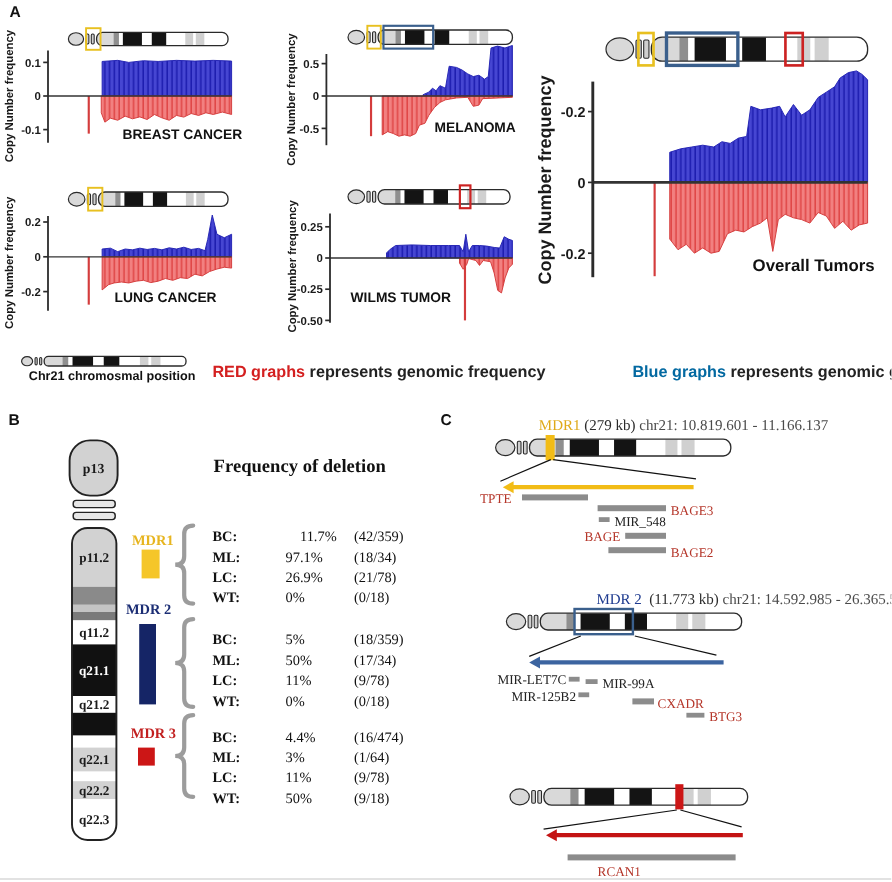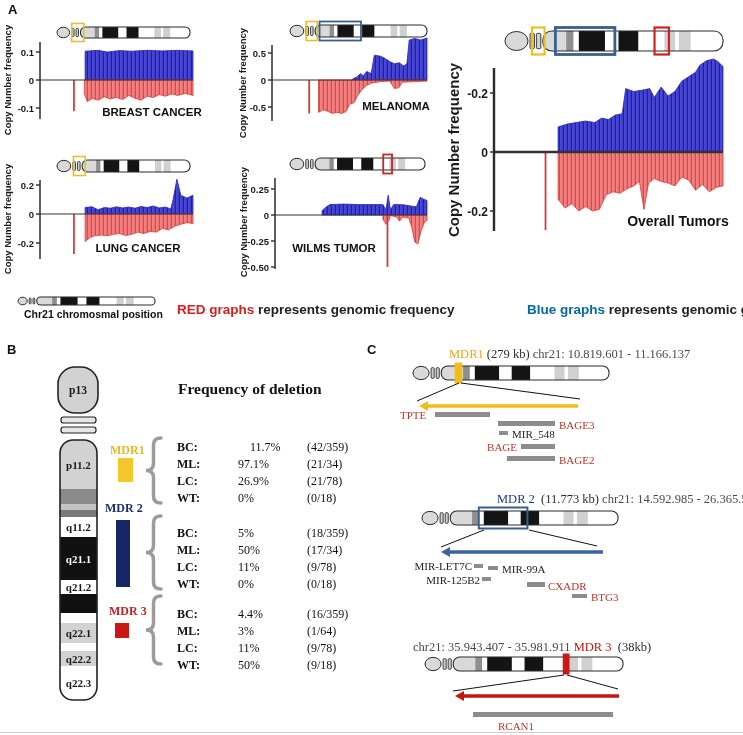--- a/index.html
+++ b/index.html
@@ -8,21 +8,21 @@
   #gfx{position:absolute;left:0;top:0;}
   .pl{position:absolute;font-weight:bold;font-size:13px;color:#111;}
   .c-title{position:absolute;font-family:"Liberation Serif",serif;font-size:12.5px;white-space:pre;}
   .lg{position:absolute;font-size:13.5px;font-weight:600;color:#222;white-space:pre;}
   .lg .strong{font-weight:bold;text-align:right;}
   .cap{position:absolute;font-size:10.5px;font-weight:bold;color:#111;}
   .th{position:absolute;font-family:"Liberation Serif",serif;font-weight:bold;font-size:15.5px;color:#111;}
   .trow{position:absolute;font-family:"Liberation Serif",serif;font-size:12px;color:#111;height:17px;width:180px;}
   .trow .lb{position:absolute;left:0;font-weight:bold;}
   .trow .pc{position:absolute;}
-  .trow .fr{position:absolute;margin-left:12px;}
+  .trow .fr{position:absolute;}
   .botrule{position:absolute;left:0;top:732px;width:743px;height:1px;background:#cfcfcf;}
 </style>
 </head>
 <body>
 
 <div id="stage">
   <svg id="gfx" width="743" height="735" viewBox="0 0 743 735">
       <defs>
         <pattern id="gainPat" width="4" height="4" patternUnits="userSpaceOnUse">
           <rect x="0" y="0" width="4" height="4" fill="#4646d2"></rect>
@@ -421,21 +421,21 @@
 
   <div class="botrule"></div>
 <div class="trow" style="left: 177px; top: 440px;">
       <span class="lb" style="left: 0px;">BC:</span>
       <span class="pc" style="left: 61px; margin-left: 12px;">11.7%</span>
       <span class="fr" style="left: 118px;">(42/359)</span>
     </div>
     <div class="trow" style="left: 177px; top: 457px;">
       <span class="lb" style="left: 0px;">ML:</span>
       <span class="pc" style="left: 61px;">97.1%</span>
-      <span class="fr" style="left: 118px;">(21/34)</span>
+      <span class="fr" style="left: 118px;">(18/34)</span>
     </div>
     <div class="trow" style="left: 177px; top: 474px;">
       <span class="lb" style="left: 0px;">LC:</span>
       <span class="pc" style="left: 61px;">26.9%</span>
       <span class="fr" style="left: 118px;">(21/78)</span>
     </div>
     <div class="trow" style="left: 177px; top: 491px;">
       <span class="lb" style="left: 0px;">WT:</span>
       <span class="pc" style="left: 61px;">0%</span>
       <span class="fr" style="left: 118px;">(0/18)</span>
@@ -456,33 +456,32 @@
       <span class="fr" style="left: 118px;">(9/78)</span>
     </div>
     <div class="trow" style="left: 177px; top: 577px;">
       <span class="lb" style="left: 0px;">WT:</span>
       <span class="pc" style="left: 61px;">0%</span>
       <span class="fr" style="left: 118px;">(0/18)</span>
     </div>
     <div class="trow" style="left: 177px; top: 607px;">
       <span class="lb" style="left: 0px;">BC:</span>
       <span class="pc" style="left: 61px;">4.4%</span>
-      <span class="fr" style="left: 118px;">(16/359)</span>
+      <span class="fr" style="left: 118px;">(16/474)</span>
     </div>
     <div class="trow" style="left: 177px; top: 624px;">
       <span class="lb" style="left: 0px;">ML:</span>
       <span class="pc" style="left: 61px;">3%</span>
       <span class="fr" style="left: 118px;">(1/64)</span>
     </div>
     <div class="trow" style="left: 177px; top: 641px;">
       <span class="lb" style="left: 0px;">LC:</span>
       <span class="pc" style="left: 61px;">11%</span>
       <span class="fr" style="left: 118px;">(9/78)</span>
     </div>
     <div class="trow" style="left: 177px; top: 658px;">
       <span class="lb" style="left: 0px;">WT:</span>
       <span class="pc" style="left: 61px;">50%</span>
       <span class="fr" style="left: 118px;">(9/18)</span>
     </div>
     <div class="c-title" style="left: 449px; top: 347px;"><span style="color: rgb(223, 169, 24);">MDR1</span><span style="color: rgb(43, 43, 43);"> (279 kb) </span><span style="color: rgb(74, 74, 74);">chr21: 10.819.601 - 11.166.137</span></div>
     <div class="c-title" style="left: 497px; top: 492px;"><span style="color: rgb(29, 58, 143);">MDR 2</span><span style="color: rgb(43, 43, 43);">  (11.773 kb) </span><span style="color: rgb(74, 74, 74);">chr21: 14.592.985 - 26.365.557</span></div>
-    <div class="c-title" style="left: 413px; top: 640px;"><span style="color: rgb(74, 74, 74);">chr21: 35.943.407 - 35.981.911 </span><span style="color: rgb(192, 20, 20);">MDR 3</span><span style="color: rgb(43, 43, 43);">  (38kb)</span></div>
   </div>
 
 </body></html>

